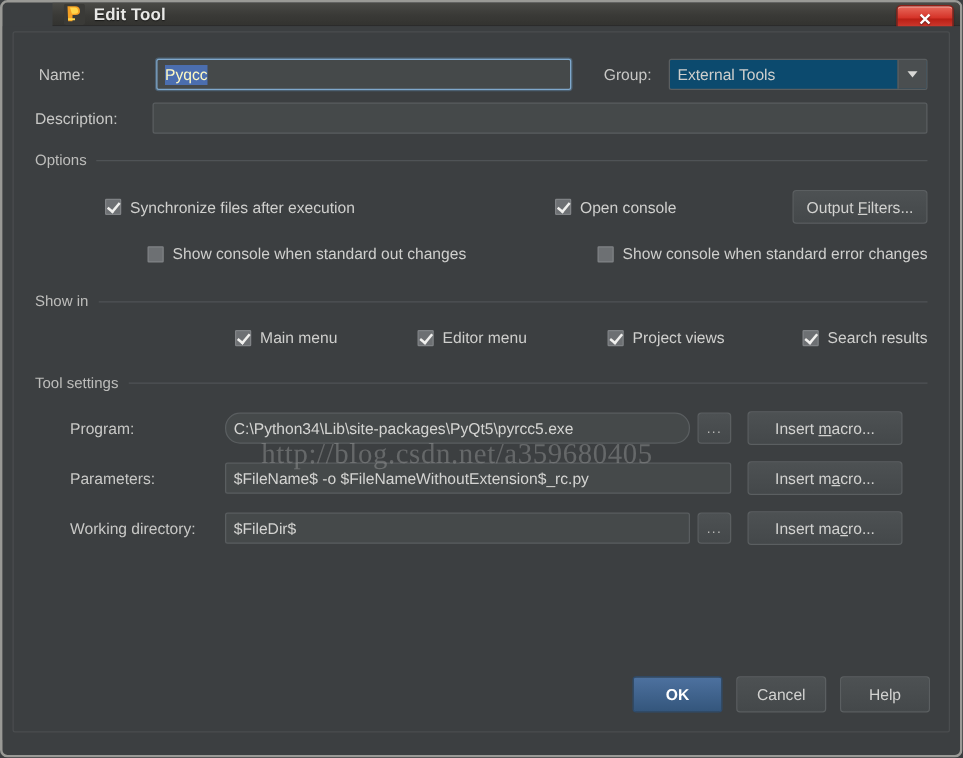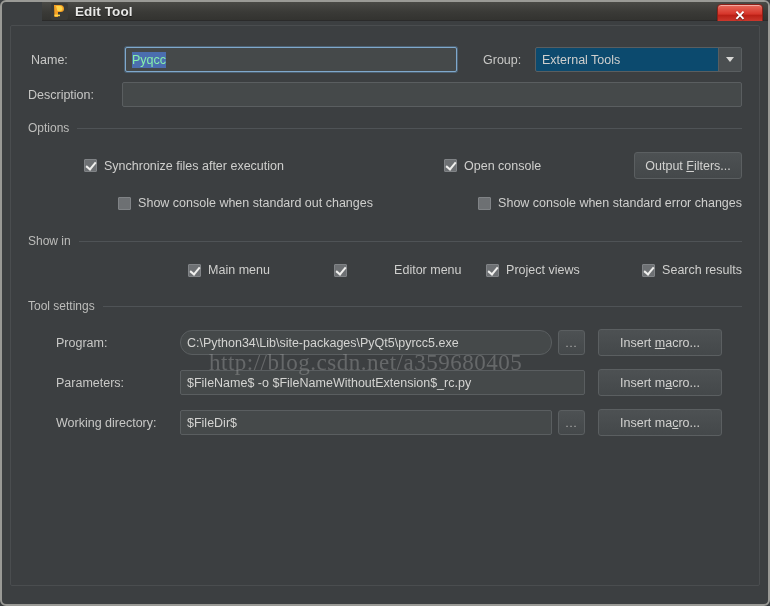--- a/index.html
+++ b/index.html
@@ -100,21 +100,21 @@
     align-items: center;
     font-family: "Liberation Sans", sans-serif;
     outline: none;
   }
   .tfield.focused {
     border: 1px solid #7fa8cc;
     box-shadow: 0 0 0 1px rgba(110,160,205,.35);
   }
   .sel {
     background: #4b6eaf;
-    color: #86efac;
+    color: #fef9c3;
     padding: 1px 0;
   }
 
   
   .combo {
     display: flex; align-items: stretch;
     height: 25px;
     background: #0c4a6e;
     border: 1px solid #5a5e60;
     border-radius: 2px;
@@ -323,21 +323,21 @@
       <div class="group-head" style="margin-top:24px;">
         <span class="gtitle">Show in</span>
         <span class="rule"></span>
       </div>
 
       <div class="row" style="margin-top:15px;">
         <div class="cbx-wrap" style="margin-left:45px; width:126px;">
           <span class="cbx checked"></span>
           <span class="cbx-label">Main menu</span>
         </div>
-        <div class="cbx-wrap" style="width:132px;gap:40px;">
+        <div class="cbx-wrap" style="width:132px;">
           <span class="cbx checked"></span>
           <span class="cbx-label">Editor menu</span>
         </div>
         <div class="cbx-wrap" style="width:136px;">
           <span class="cbx checked"></span>
           <span class="cbx-label">Project views</span>
         </div>
         <div class="cbx-wrap">
           <span class="cbx checked"></span>
           <span class="cbx-label">Search results</span>
@@ -380,15 +380,26 @@
         <div class="btn browse" style="margin-left:6px;">
           <span>...</span>
         </div>
         <div class="btn" style="margin-left:13px; width:124px;">
           <span>Insert ma<span class="u">c</span>ro...</span>
         </div>
       </div>
 
     </div>
 
+    <div class="footer">
+      <div class="btn default">
+        <span>OK</span>
+      </div>
+      <div class="btn">
+        <span>Cancel</span>
+      </div>
+      <div class="btn">
+        <span>Help</span>
+      </div>
+    </div>
 
   </div>
 </div>
 
 </body></html>

